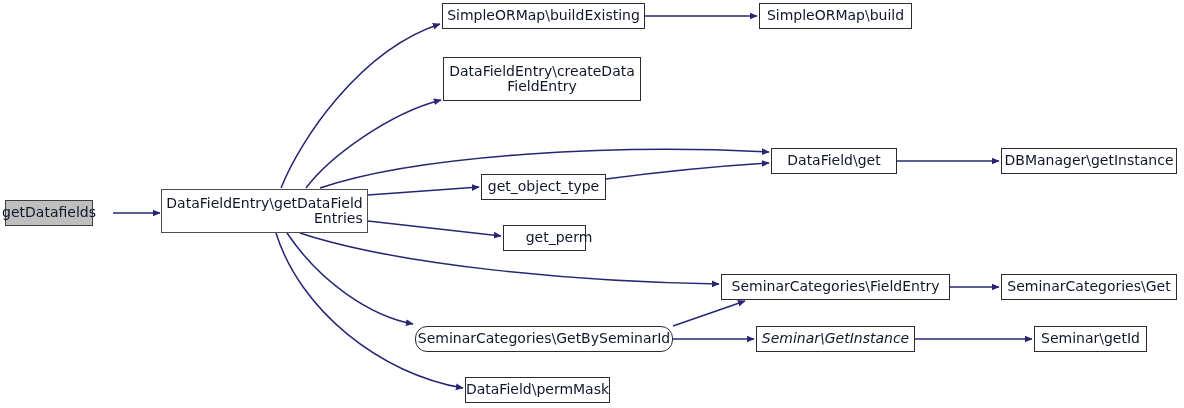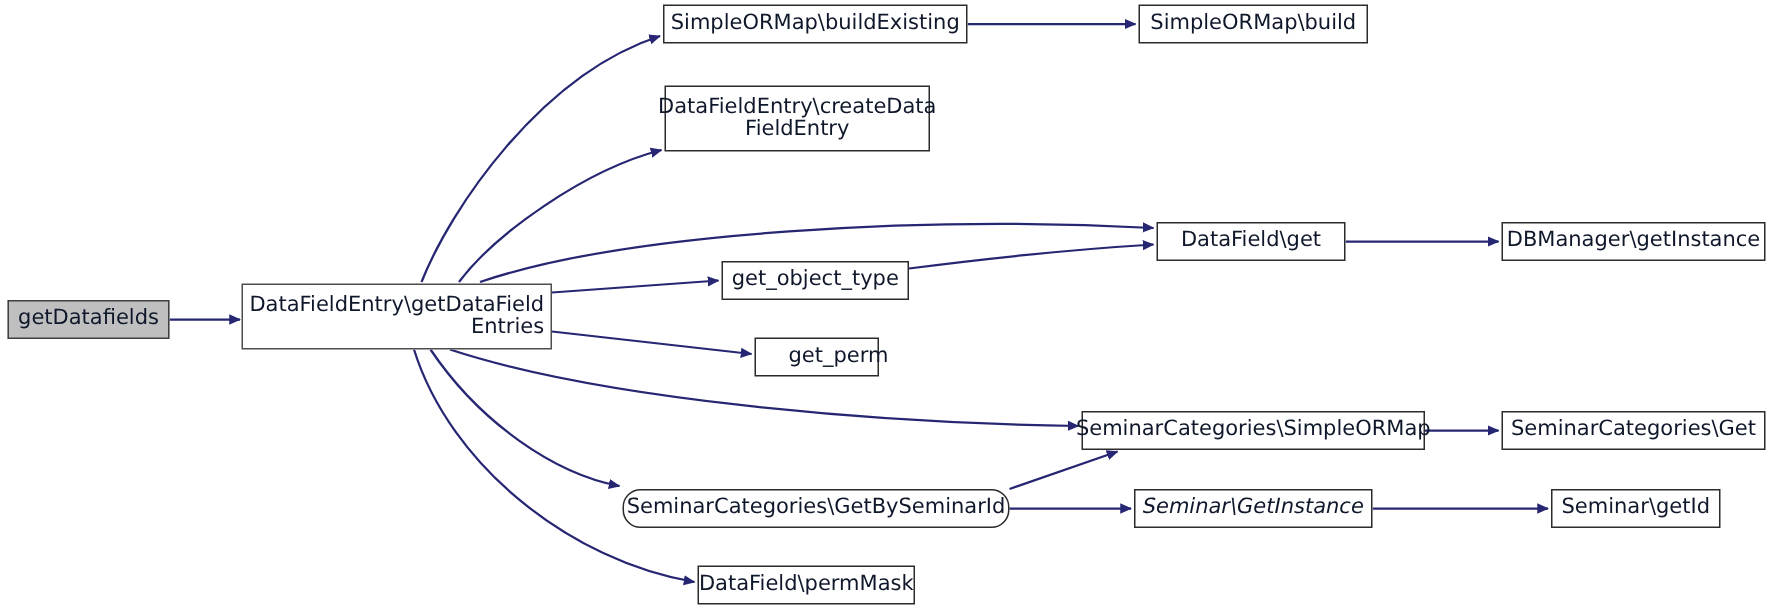--- a/index.html
+++ b/index.html
@@ -89,31 +89,31 @@
 
       <path d="M 673,326 L 745,301"></path>
 
       <path d="M 673,339 L 754,339"></path>
 
       <path d="M 915,339 L 1032,339"></path>
     </g>
   </svg>
 
   <div id="nodes">
-      <div class="node highlight" style="left: 5px; top: 200px; width: 108px; height: 26px;">getDatafields</div>
+      <div class="node highlight" style="left: 5px; top: 200px; width: 88px; height: 26px;">getDatafields</div>
       <div class="node hub" style="left: 161px; top: 189px; width: 207px; height: 44px;">DataFieldEntry\getDataField
 Entries</div>
       <div class="node" style="left: 442px; top: 3px; width: 203px; height: 26px;">SimpleORMap\buildExisting</div>
       <div class="node" style="left: 759px; top: 3px; width: 153px; height: 26px;">SimpleORMap\build</div>
-      <div class="node" style="left: 443px; top: 57px; width: 177px; height: 44px;">DataFieldEntry\createData
+      <div class="node" style="left: 443px; top: 57px; width: 198px; height: 44px;">DataFieldEntry\createData
 FieldEntry</div>
       <div class="node" style="left: 481px; top: 174px; width: 125px; height: 26px;">get_object_type</div>
       <div class="node" style="left: 503px; top: 225px; width: 83px; height: 26px; padding-left: 33px;">get_perm</div>
       <div class="node" style="left: 771px; top: 148px; width: 126px; height: 26px;">DataField\get</div>
       <div class="node" style="left: 1001px; top: 148px; width: 176px; height: 26px;">DBManager\getInstance</div>
-      <div class="node" style="left: 721px; top: 274px; width: 229px; height: 26px;">SeminarCategories\SimpleORMap</div>
+      <div class="node" style="left: 721px; top: 274px; width: 229px; height: 26px;">SeminarCategories\FieldEntry</div>
       <div class="node" style="left: 1001px; top: 274px; width: 176px; height: 26px;">SeminarCategories\Get</div>
       <div class="node" style="left: 415px; top: 326px; width: 258px; height: 26px; border-radius: 12px;">SeminarCategories\GetBySeminarId</div>
       <div class="node" style="left: 756px; top: 326px; width: 159px; height: 26px; font-style: italic;">Seminar\GetInstance</div>
       <div class="node" style="left: 1034px; top: 326px; width: 113px; height: 26px;">Seminar\getId</div>
       <div class="node" style="left: 465px; top: 377px; width: 145px; height: 26px;">DataField\permMask</div>
     </div>
 </div>
 
 </body></html>

